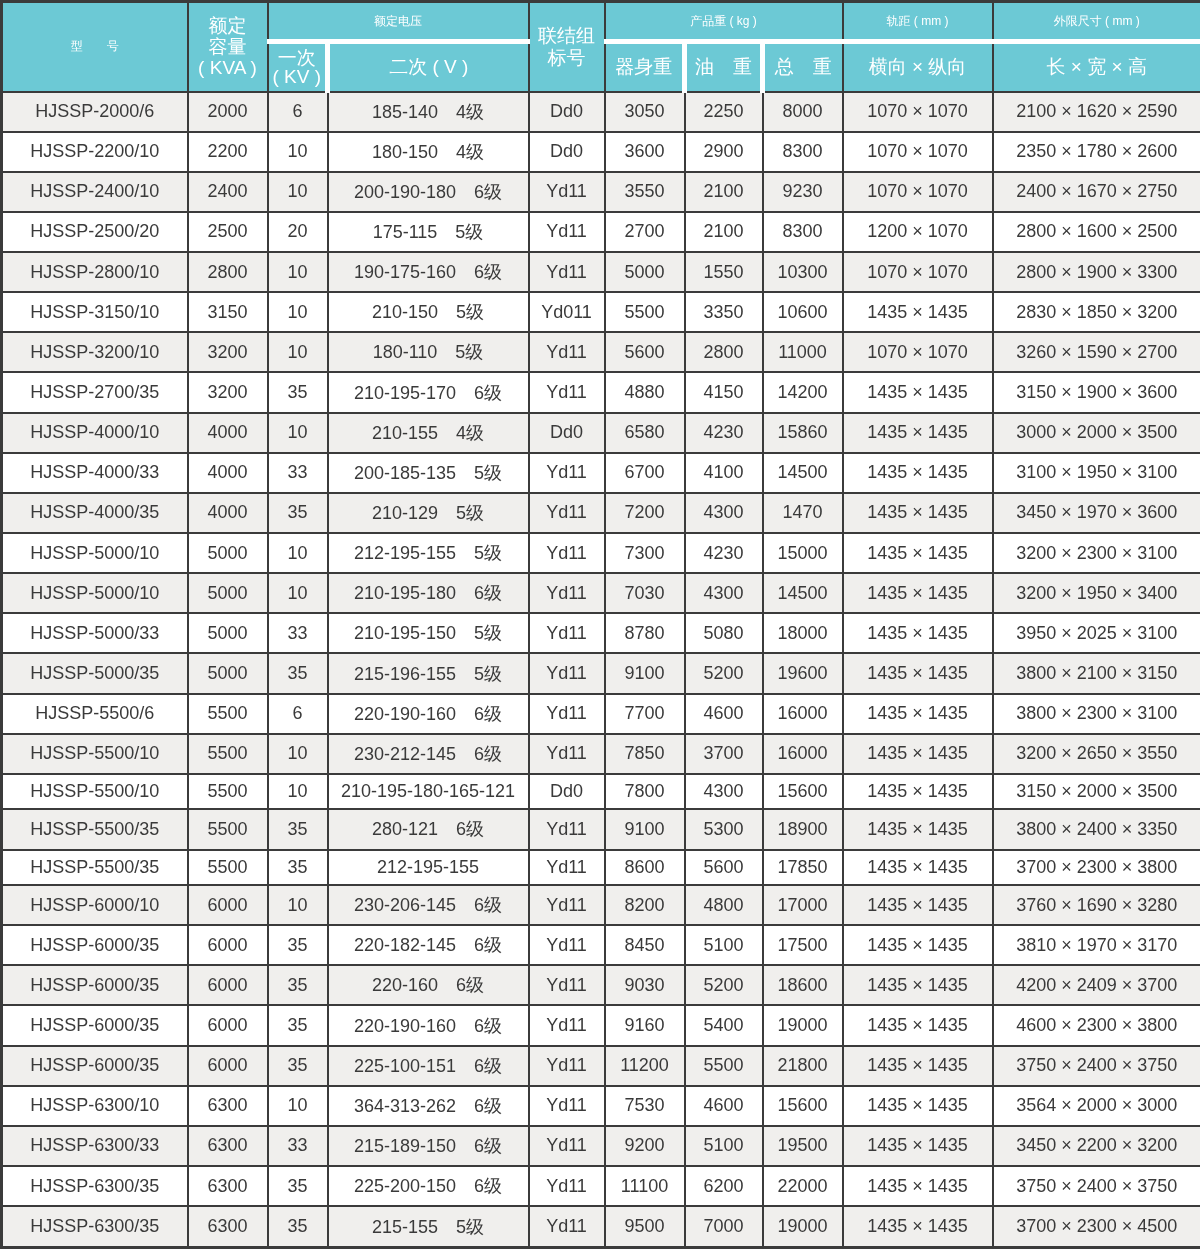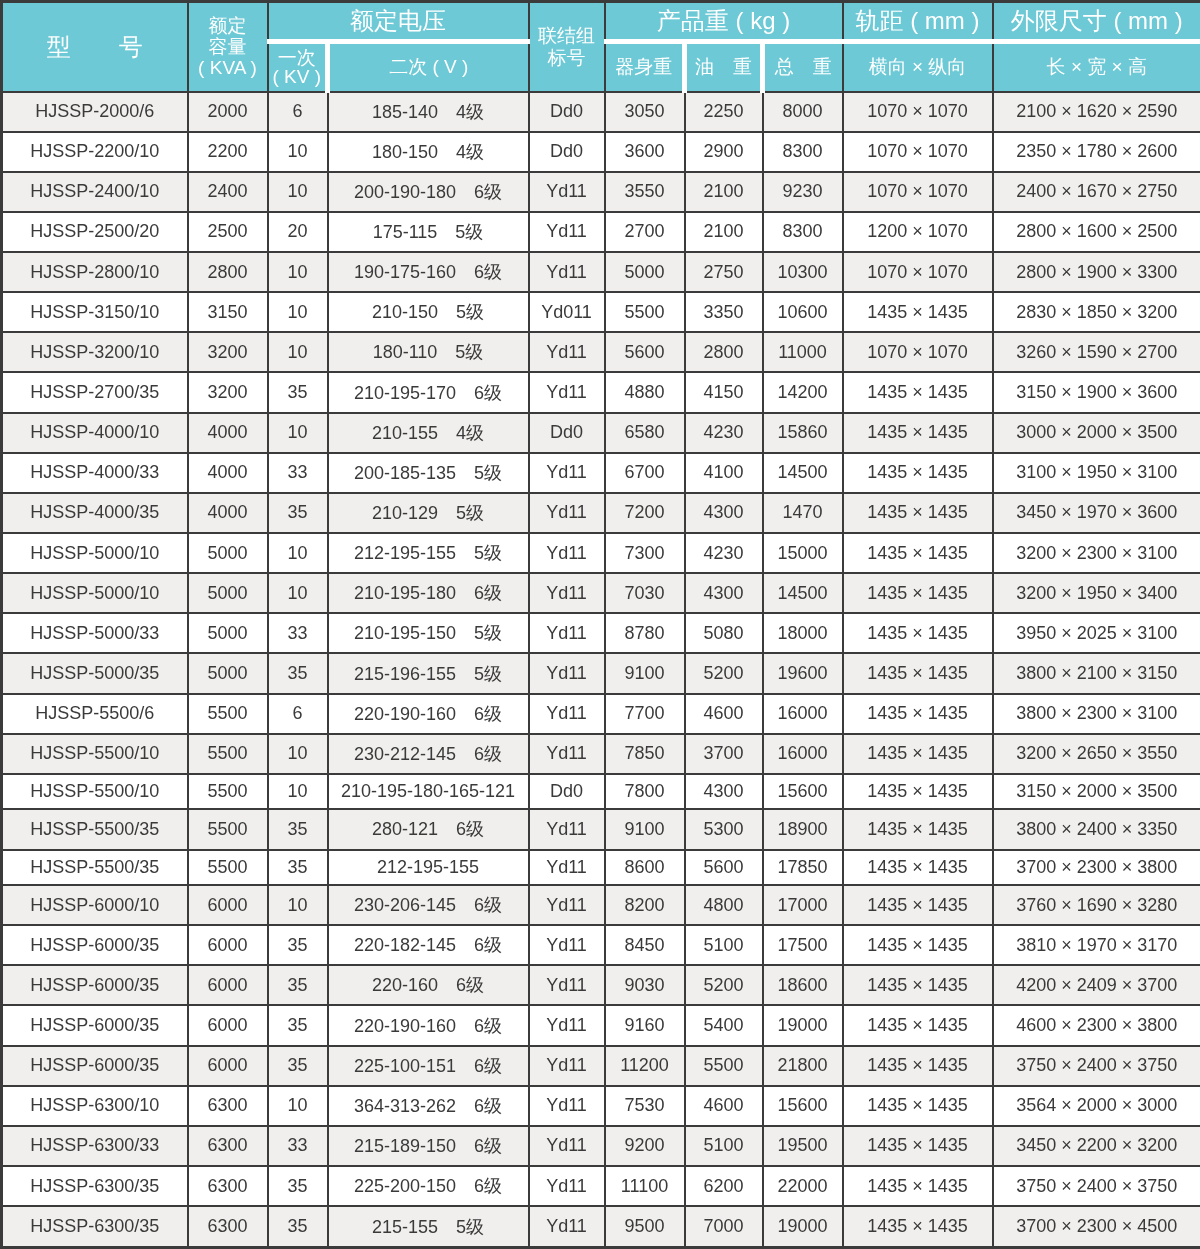--- a/index.html
+++ b/index.html
@@ -21,21 +21,21 @@
     border: 2px solid var(--border, #3b3b3b);
     text-align: center;
     vertical-align: middle;
     padding: 0;
     overflow: hidden;
   }
   thead th {
     background: var(--header-bg, #6cc9d5);
     color: var(--header-text, #ffffff);
     font-weight: normal;
-    font-size: 24px;
+    font-size: 12px;
   }
   thead tr.row-groups { height: 40px; }
   thead tr.row-subs   { height: 50px; }
   thead tr.row-subs th { font-size: 19px; }
   th.grp { border-bottom: 5px solid #ffffff; }
   th.wr  { border-right: 5px solid #ffffff; }
   th.multi { white-space: pre-line; line-height: 1.12; font-size: 19px; }
   th.tight { line-height: 1.0; }
   tbody td {
     font-size: 18px;
@@ -138,21 +138,21 @@
     <td data-name="cell-dimensions">2800 × 1600 × 2500</td>
   </tr>
 
   <tr data-name="table-row">
     <td data-name="cell-model">HJSSP-2800/10</td>
     <td data-name="cell-capacity">2800</td>
     <td data-name="cell-primary-voltage">10</td>
     <td data-name="cell-secondary-voltage">190-175-160　6级</td>
     <td data-name="cell-connection">Yd11</td>
     <td data-name="cell-body-weight">5000</td>
-    <td data-name="cell-oil-weight">2750</td>
+    <td data-name="cell-oil-weight">1550</td>
     <td data-name="cell-total-weight">10300</td>
     <td data-name="cell-gauge">1070 × 1070</td>
     <td data-name="cell-dimensions">2800 × 1900 × 3300</td>
   </tr>
 
   <tr data-name="table-row">
     <td data-name="cell-model">HJSSP-3150/10</td>
     <td data-name="cell-capacity">3150</td>
     <td data-name="cell-primary-voltage">10</td>
     <td data-name="cell-secondary-voltage">210-150　5级</td>

